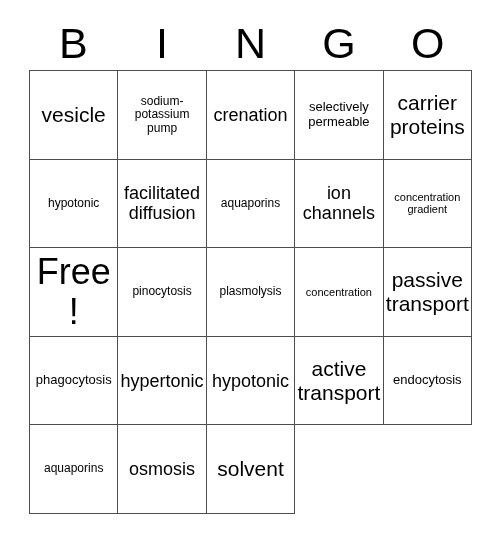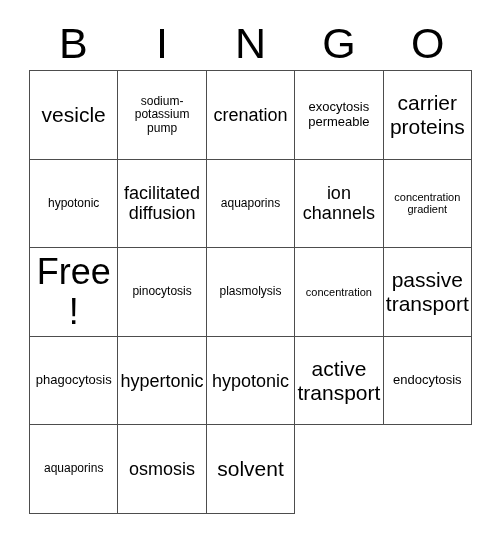--- a/index.html
+++ b/index.html
@@ -106,21 +106,21 @@
     <div class="cell fs-xl">
         <span class="cell-text">vesicle</span>
       </div>
     <div class="cell fs-m">
         <span class="cell-text">sodium-potassium pump</span>
       </div>
     <div class="cell fs-l">
         <span class="cell-text">crenation</span>
       </div>
     <div class="cell fs-s">
-        <span class="cell-text">exocytosis permeable</span>
+        <span class="cell-text">selectively permeable</span>
       </div>
     <div class="cell fs-xl">
         <span class="cell-text">carrier proteins</span>
       </div>
 
     <div class="cell fs-m">
         <span class="cell-text">hypotonic</span>
       </div>
     <div class="cell fs-l">
         <span class="cell-text">facilitated diffusion</span>

